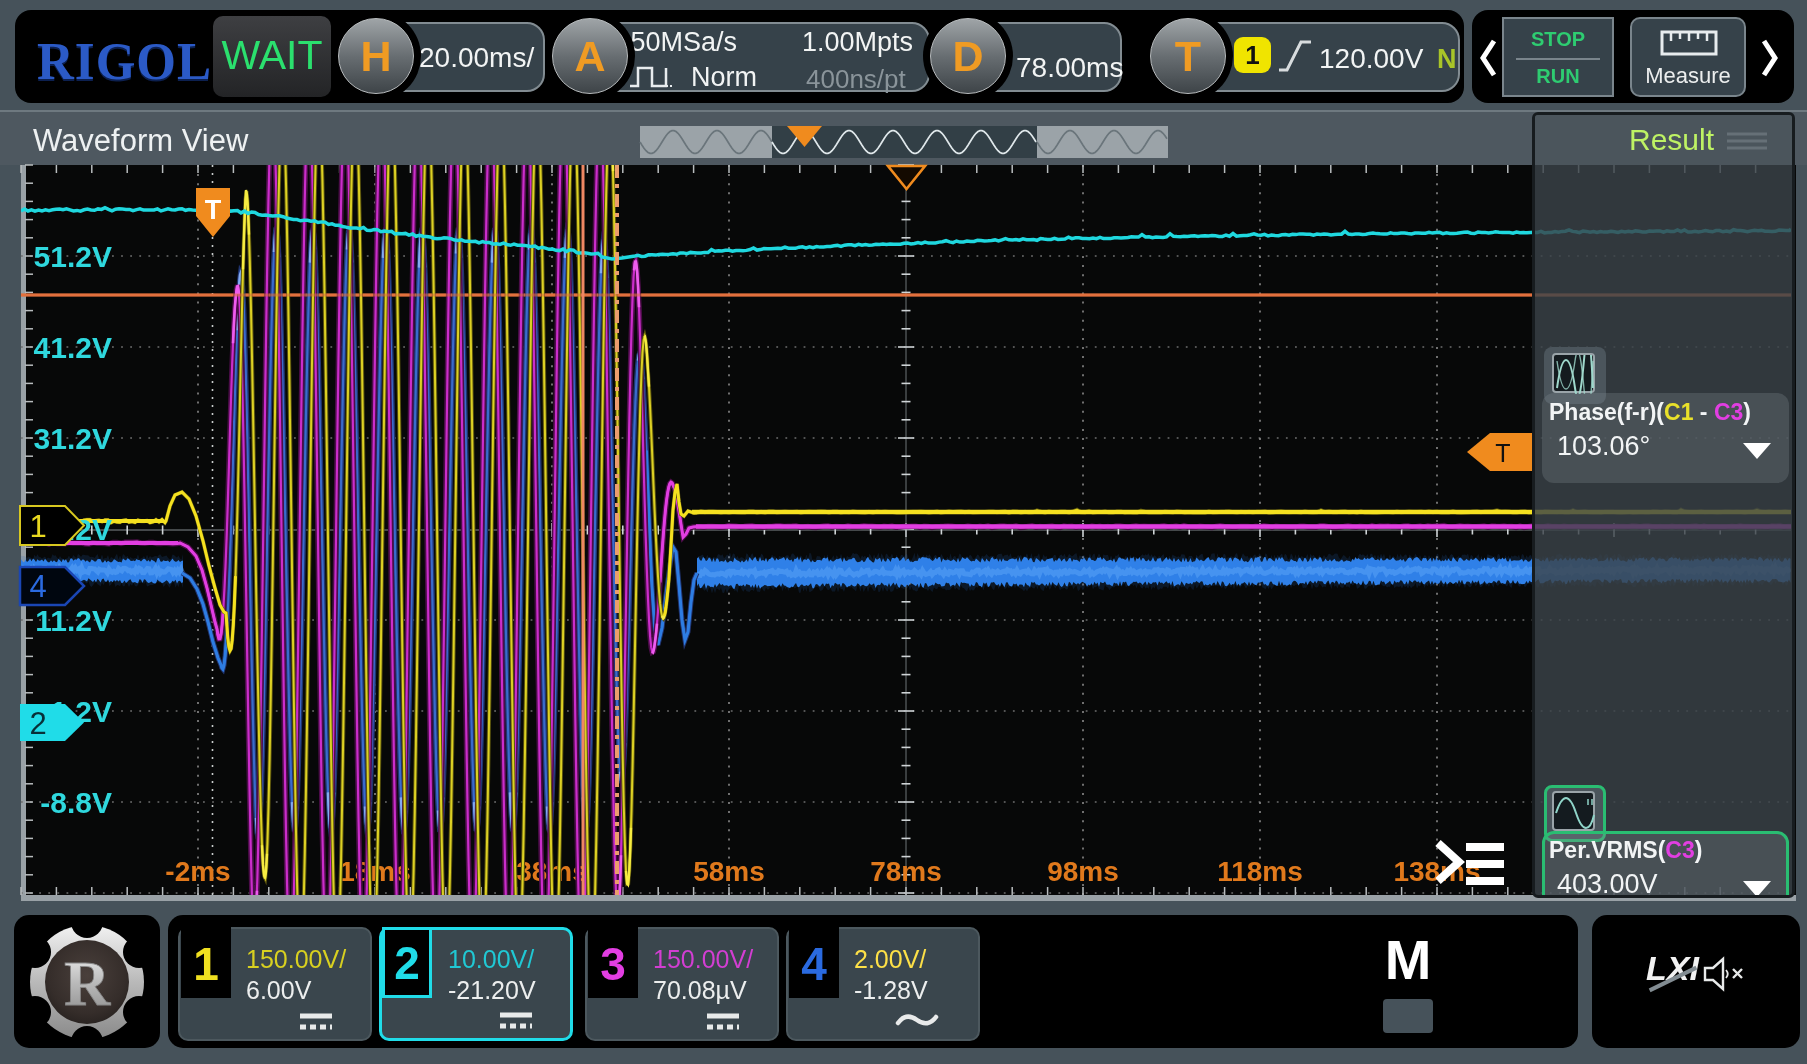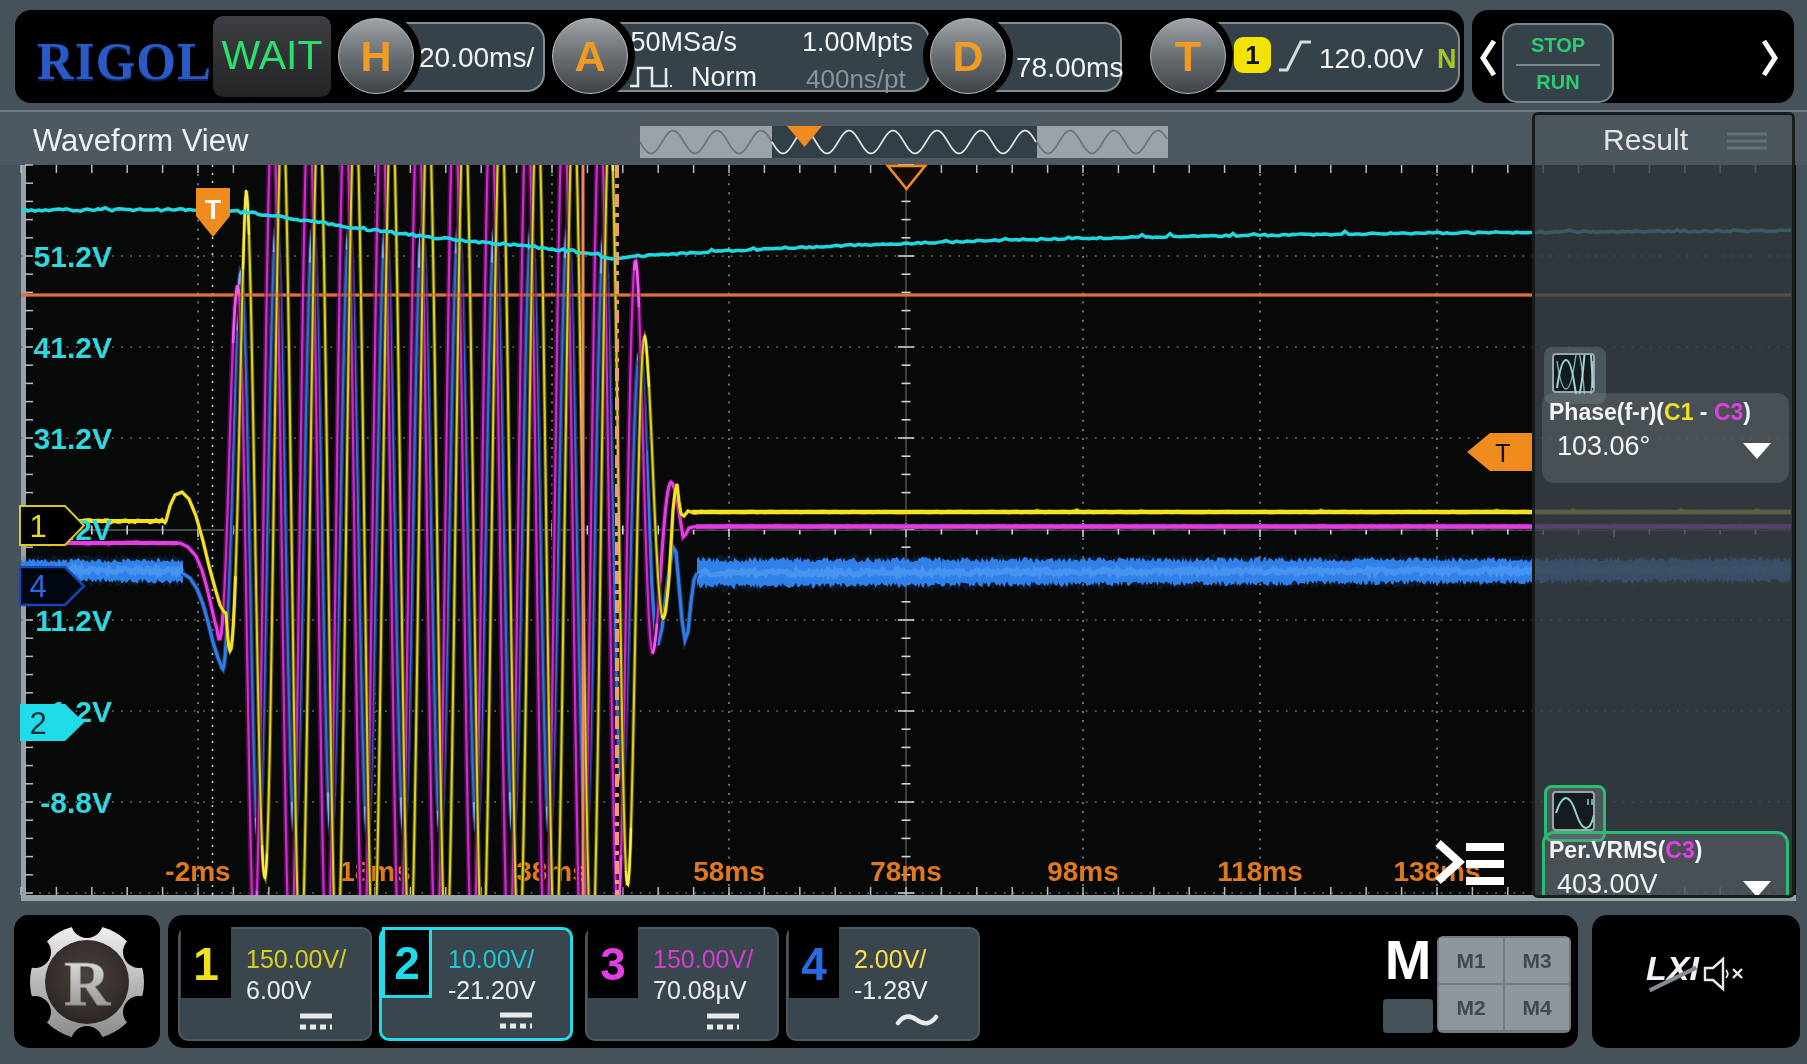--- a/index.html
+++ b/index.html
@@ -16,21 +16,21 @@
 .bcirc { position:absolute; top:11px; width:90px; height:90px; border-radius:50%; background:#000; }
 .circ { position:absolute; top:18px; width:76px; height:76px; border-radius:50%;
   background:linear-gradient(#9fa4a7 0%,#686e72 50%,#3e4448 100%); border:1px solid #b8bcbe;
   color:#f09b23; font-size:43px; font-weight:bold; text-align:center; line-height:74px; }
 .ptxt { color:#f2f4f4; font-size:29px; }
 #wfhead { position:absolute; left:0; top:110px; width:1807px; height:55px; background:#4e5860; border-top:2px solid #6e7980; }
 #wfhead .t { position:absolute; left:33px; top:11px; font-size:31px; color:#eef1f2; }
 #result { position:absolute; left:1532px; top:112px; width:263px; height:786px;
   border:3px solid #171c1f; border-radius:6px; background:rgba(58,67,73,0.82); overflow:hidden; }
 #res-head { position:absolute; left:0; top:0; width:100%; height:50px; background:#4b555c; }
-#res-head .t { position:absolute; left:68px; top:8px; font-size:30px; color:#e5e5e5; }
+#res-head .t { position:absolute; left:94px; top:8px; font-size:30px; color:#bef264; }
 .ritem { position:absolute; left:7px; width:249px; height:130px; }
 .rtab { position:absolute; left:2px; top:-6px; width:62px; height:57px; background:#4b555c; border-radius:8px; }
 .ricon { position:absolute; left:10px; top:0px; width:43px; height:40px; background:#141b1f;
   border:2px solid #9aa4a9; border-radius:4px; }
 .rbox { position:absolute; left:0px; top:40px; width:247px; height:90px; border-radius:12px;
   background:rgba(125,136,142,0.30); }
 .rlab { position:absolute; left:7px; top:46px; font-size:23px; font-weight:bold; color:#f2f4f5; white-space:nowrap; }
 .rval { position:absolute; left:15px; top:78px; font-size:27px; color:#f2f4f5; }
 .rarr { position:absolute; left:201px; top:90px; width:0; height:0;
   border-left:14px solid transparent; border-right:14px solid transparent; border-top:16px solid #fff; }
@@ -81,24 +81,31 @@
     <path d="M2,34 h8 l14,-28 h10" fill="none" stroke="#d8dcde" stroke-width="3"></path>
   </svg>
   <div class="ptxt abs" style="left:1319px; top:43px; font-size:28px;">120.00V</div>
   <div class="abs" style="left:1437px; top:44px; font-size:27px; color:#a8c428; font-weight:bold;">N</div>
   <div class="bcirc" style="left:1143px;"></div>
   <div class="circ" style="left:1150px;">T</div>
 
   <svg class="abs" style="left:1478px; top:38px;" width="20" height="40" viewBox="0 0 20 40">
       <path d="M16,3 L5,20 L16,37" fill="none" stroke="#fff" stroke-width="5"></path>
     </svg>
-  <div class="abs" style="left:1502px; top:23px; width:112px; height:80px; background:#36424a; border:2px solid #7a858c; border-radius:15px;">
+  <div class="abs" style="left:1502px; top:17px; width:112px; height:80px; background:#36424a; border:2px solid #7a858c; border-radius:0;">
      <div style="position:absolute; width:100%; text-align:center; top:9px; color:#2ecc71; font-size:20px; font-weight:bold;">STOP</div>
      <div style="position:absolute; left:12px; right:12px; top:39px; height:2px; background:#7a858c;"></div>
      <div style="position:absolute; width:100%; text-align:center; top:46px; color:#2ecc71; font-size:20px; font-weight:bold;">RUN</div>
+  </div>
+  <div class="abs" style="left:1630px; top:17px; width:116px; height:80px; background:#36424a; border:2px solid #7a858c; border-radius:10px;">
+     <svg style="position:absolute; left:28px; top:9px;" width="58" height="30" viewBox="0 0 58 30">
+        <rect x="2" y="4" width="54" height="22" fill="none" stroke="#e8ecee" stroke-width="3"></rect>
+        <path d="M11,5 v8 M20,5 v6 M29,5 v8 M38,5 v6 M47,5 v8" stroke="#e8ecee" stroke-width="2.5" fill="none"></path>
+     </svg>
+     <div style="position:absolute; width:100%; text-align:center; top:44px; color:#eceeee; font-size:22px;">Measure</div>
   </div>
   <svg class="abs" style="left:1760px; top:38px;" width="20" height="40" viewBox="0 0 20 40">
       <path d="M4,3 L15,20 L4,37" fill="none" stroke="#fff" stroke-width="5"></path>
     </svg>
 </div>
 
 <div id="wfhead">
   <div class="t">Waveform View</div>
 </div>
 
@@ -557,27 +564,20 @@
     <div class="chv2">-1.28V</div>
     <svg class="abs" style="left:106px; top:80px;" width="46" height="24" viewBox="0 0 46 24">
       <path d="M4,14 q8,-11 19,-3 q11,8 19,-3" fill="none" stroke="#e8eaea" stroke-width="4.5" stroke-linecap="round"></path>
     </svg>
   </div>
 
   <div class="abs" style="left:1383px; top:98px; width:50px; height:34px; background:#46525a; border-radius:4px;"></div>
   <div class="abs" style="left:1383px; top:22px; width:50px; height:76px; background:#000;">
     <div style="width:100%; text-align:center; color:#fff; font-size:56px; font-weight:bold; margin-top:4px;">M</div>
   </div>
-  <div class="abs" style="left:1437px; top:35px; width:134px; height:97px; background:#717c82; border-radius:6px; padding:2px;
-       display:grid; grid-template-columns:64px 64px; grid-template-rows:45px 45px; gap:2px;">
-    <div class="mcell">M1</div>
-      <div class="mcell">M3</div>
-    <div class="mcell">M2</div>
-      <div class="mcell">M4</div>
-  </div>
 
   <div class="abs" style="left:1646px; top:48px; color:#f2f2f2; font-size:34px; font-weight:bold; font-style:italic;">LXI</div>
   <div class="abs" style="left:1647px; top:76px; width:52px; height:4px; background:#828c92; transform:rotate(-26deg);"></div>
   <svg class="abs" style="left:1702px; top:54px;" width="48" height="38" viewBox="0 0 48 38">
     <path d="M3,13 h8 l10,-9 v30 l-10,-9 h-8 Z" fill="none" stroke="#e8eaea" stroke-width="2.4"></path>
     <path d="M31,14 l9,9 M40,14 l-9,9" stroke="#e8eaea" stroke-width="2.4"></path>
     <path d="M24,15 q3.5,4 0,8" fill="none" stroke="#e8eaea" stroke-width="1.8"></path>
   </svg>
 </div>
 

